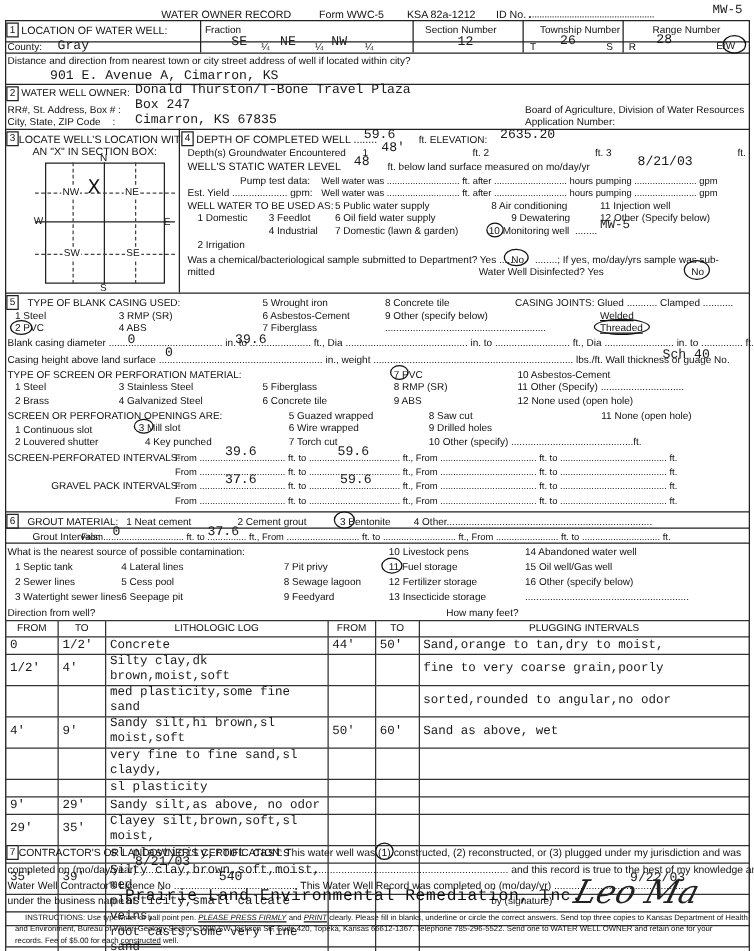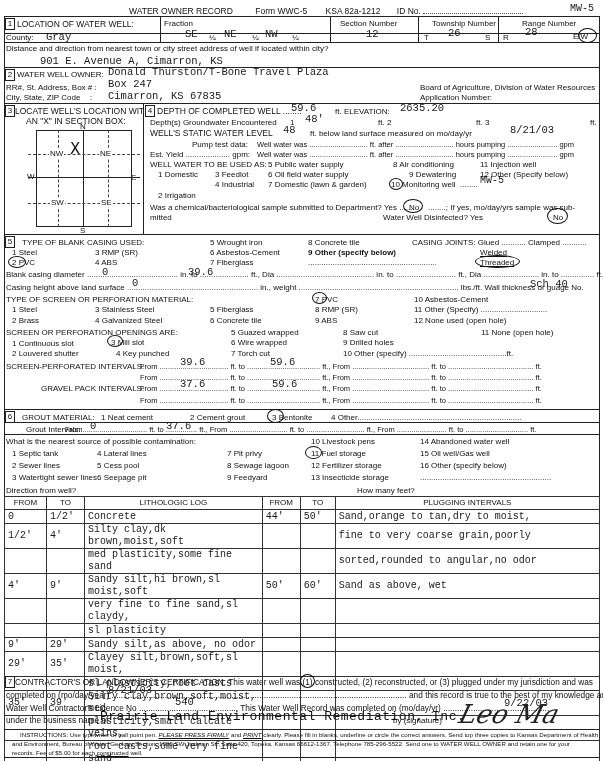--- a/index.html
+++ b/index.html
@@ -167,21 +167,21 @@
 <div class="num" style="left:5px;top:236px;">5</div>
 <div class="abs lbl" style="left:22px;top:238px;">TYPE OF BLANK CASING USED:</div>
 <div class="abs lbl" style="left:12px;top:248px;">1 Steel</div>
 <div class="abs lbl" style="left:95px;top:248px;">3 RMP (SR)</div>
 <div class="abs lbl" style="left:210px;top:238px;">5 Wrought iron</div>
 <div class="abs lbl" style="left:308px;top:238px;">8 Concrete tile</div>
 <div class="abs lbl" style="left:12px;top:258px;">2 PVC</div>
 <div class="circ" style="left:8px;top:256px;width:18px;height:12px;"></div>
 <div class="abs lbl" style="left:95px;top:258px;">4 ABS</div>
 <div class="abs lbl" style="left:210px;top:248px;">6 Asbestos-Cement</div>
-<div class="abs lbl" style="left:308px;top:248px;font-weight:bold;">9 Other (specify below)</div>
+<div class="abs lbl" style="left:308px;top:248px;">9 Other (specify below)</div>
 <div class="abs lbl" style="left:210px;top:258px;">7 Fiberglass</div>
 <div class="abs lbl" style="left:308px;top:258px;">..........................................................</div>
 <div class="abs lbl" style="left:412px;top:238px;">CASING JOINTS: Glued ........... Clamped ...........</div>
 <div class="abs lbl" style="left:480px;top:248px;text-decoration:underline;">Welded</div>
 <div class="abs lbl" style="left:480px;top:258px;text-decoration:underline;">Threaded</div>
 <div class="circ" style="left:475px;top:255px;width:45px;height:13px;"></div>
 
 <div class="abs lbl" style="left:6px;top:270px;"><span>Blank casing diameter</span> ......................................... <span>in. to</span> ...................... <span>ft., Dia</span> ............................................ <span>in. to</span> ........................... <span>ft., Dia</span> ......................... <span>in. to</span> ............... ft.</div>
 <div class="abs tw" style="left:102px;top:266px;">0</div>
 <div class="abs tw" style="left:188px;top:266px;">39.6</div>

